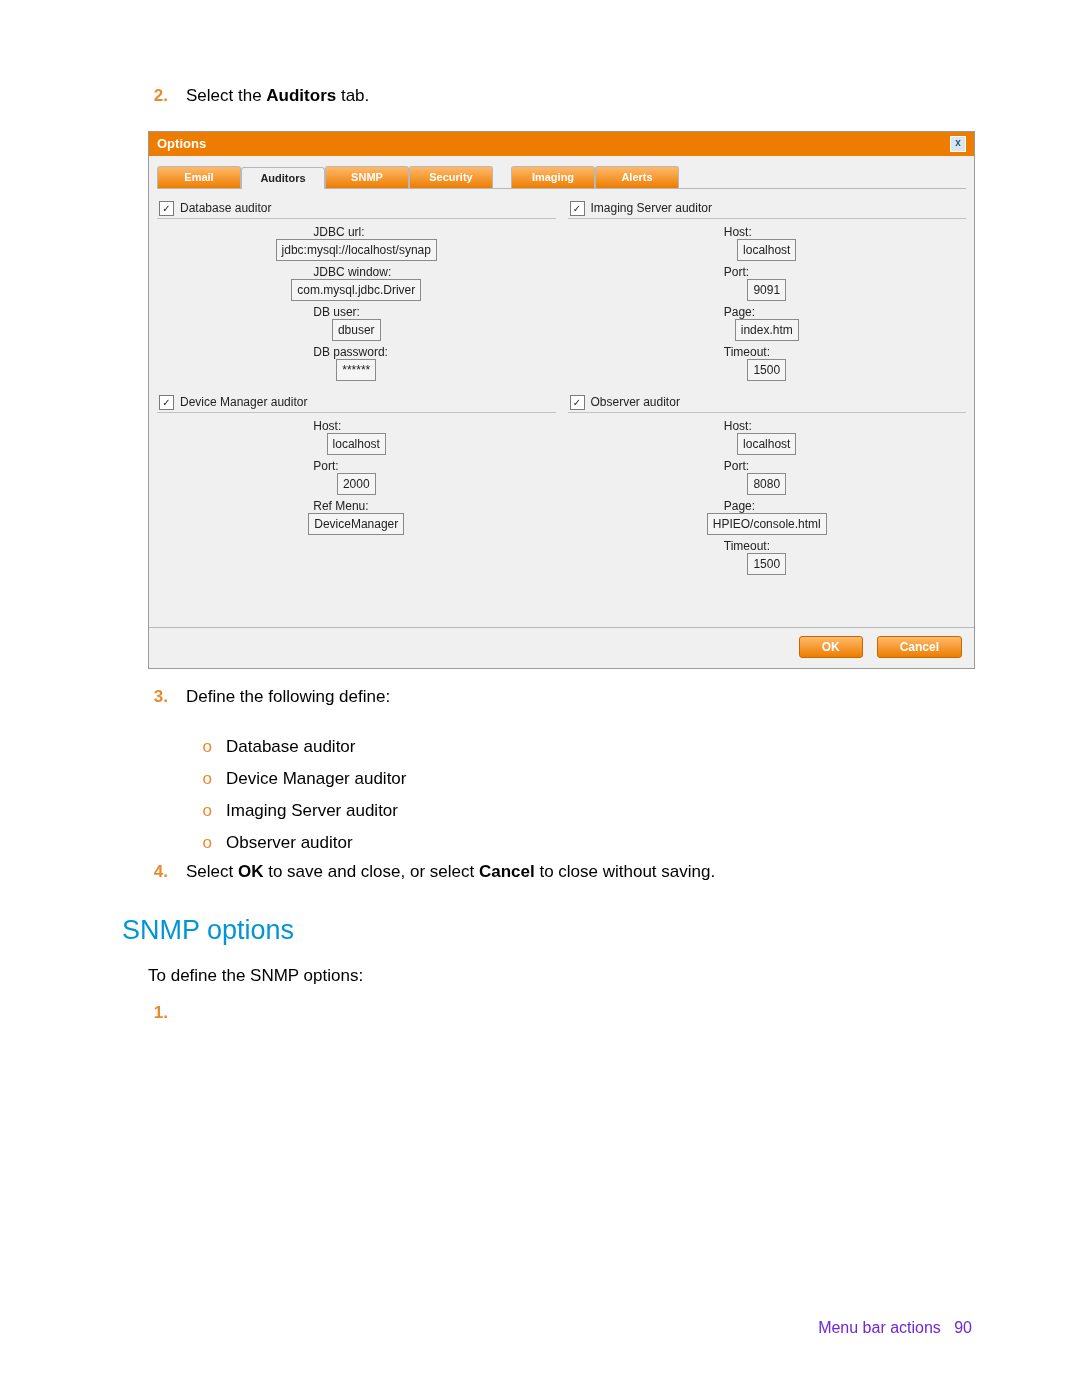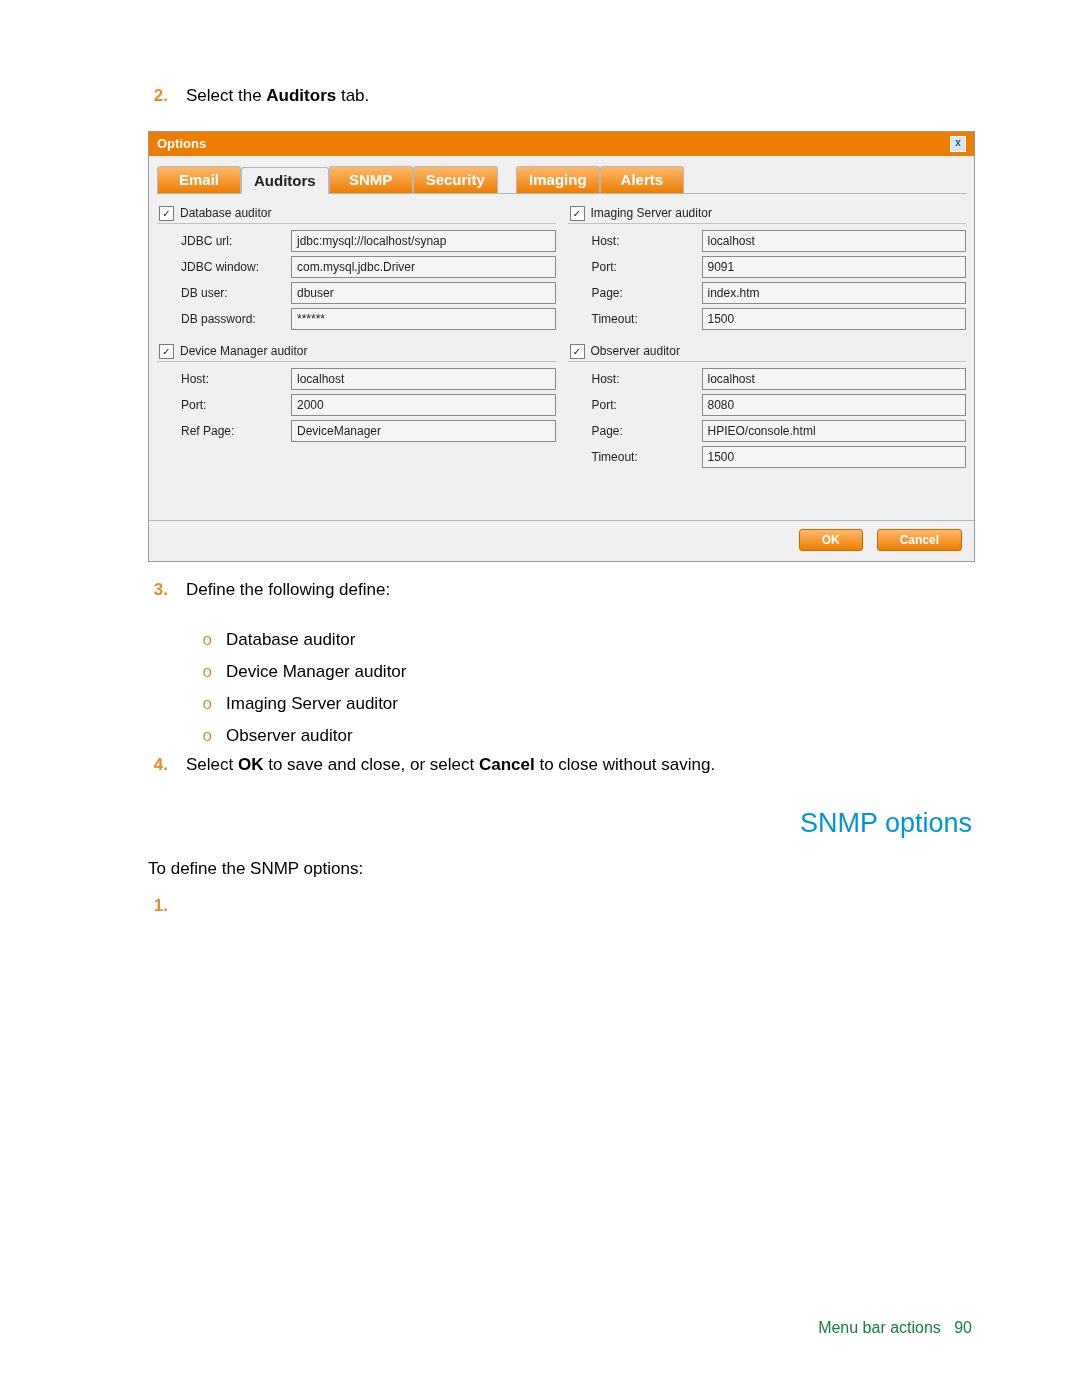--- a/index.html
+++ b/index.html
@@ -54,21 +54,20 @@
     min-width: 14px;
     text-align: right;
   }
   .b { font-weight: bold; }
   h2.section {
     color: #0096d6;
     font-weight: normal;
     font-size: 27px;
     margin: 22px 0 18px 14px;
     font-family: "Arial", sans-serif;
-    text-align: right;
   }
   .intro {
     font-size: 17px;
     padding-left: 40px;
     margin-bottom: 10px;
     line-height: 1.45;
     margin-top: 17px;
   }
 
   
@@ -111,21 +110,21 @@
   .tabs-group {
     display: flex;
   }
   .tab {
     padding: 4px 12px 5px 12px;
     border: 1px solid #b8b8b8;
     border-bottom: none;
     background: linear-gradient(#ffb96b, #ed7d00);
     color: #fff;
     font-weight: bold;
-    font-size: 15px;
+    font-size: 11px;
     border-radius: 3px 3px 0 0;
     min-width: 58px;
     text-align: center;
     cursor: pointer;
   }
   .tab + .tab { margin-left: 0; }
   .tab.active {
     background: #f0f0f0;
     color: #222;
     position: relative;
@@ -156,20 +155,21 @@
     align-items: center;
     justify-content: center;
     font-size: 10px;
     color: #222;
   }
   .cb::after { content: "✓"; }
   .field-row {
     display: flex;
     align-items: center;
     margin: 4px 0;
+    flex-direction: column;
   }
   .field-row .lbl {
     width: 110px;
     padding-left: 24px;
     font-size: 12px;
   }
   .field-row .inp {
     flex: 1;
     border: 1px solid #8a8a8a;
     background: #f5f5f5;
@@ -198,21 +198,21 @@
     font-size: 12px;
     padding: 3px 22px;
     cursor: pointer;
   }
 
   .footer {
     position: absolute;
     bottom: 60px;
     right: 108px;
     font-size: 16px;
-    color: #15803d;
+    color: #6d28d9;
   }
 </style>
 </head>
 <body>
 
 <div class="page">
 
   <ul class="ol">
     <li>
       <span class="num">2.</span>
@@ -275,21 +275,21 @@
           </div>
           <div class="field-row">
             <span class="lbl">Host:</span>
             <span class="inp">localhost</span>
           </div>
           <div class="field-row">
             <span class="lbl">Port:</span>
             <span class="inp">2000</span>
           </div>
           <div class="field-row">
-            <span class="lbl">Ref Page:</span>
+            <span class="lbl">Ref Menu:</span>
             <span class="inp">DeviceManager</span>
           </div>
         </div>
       </div>
 
       <div class="col">
         <div class="group">
           <div class="group-header">
             <span class="cb"></span>
             <span>Imaging Server auditor</span>

